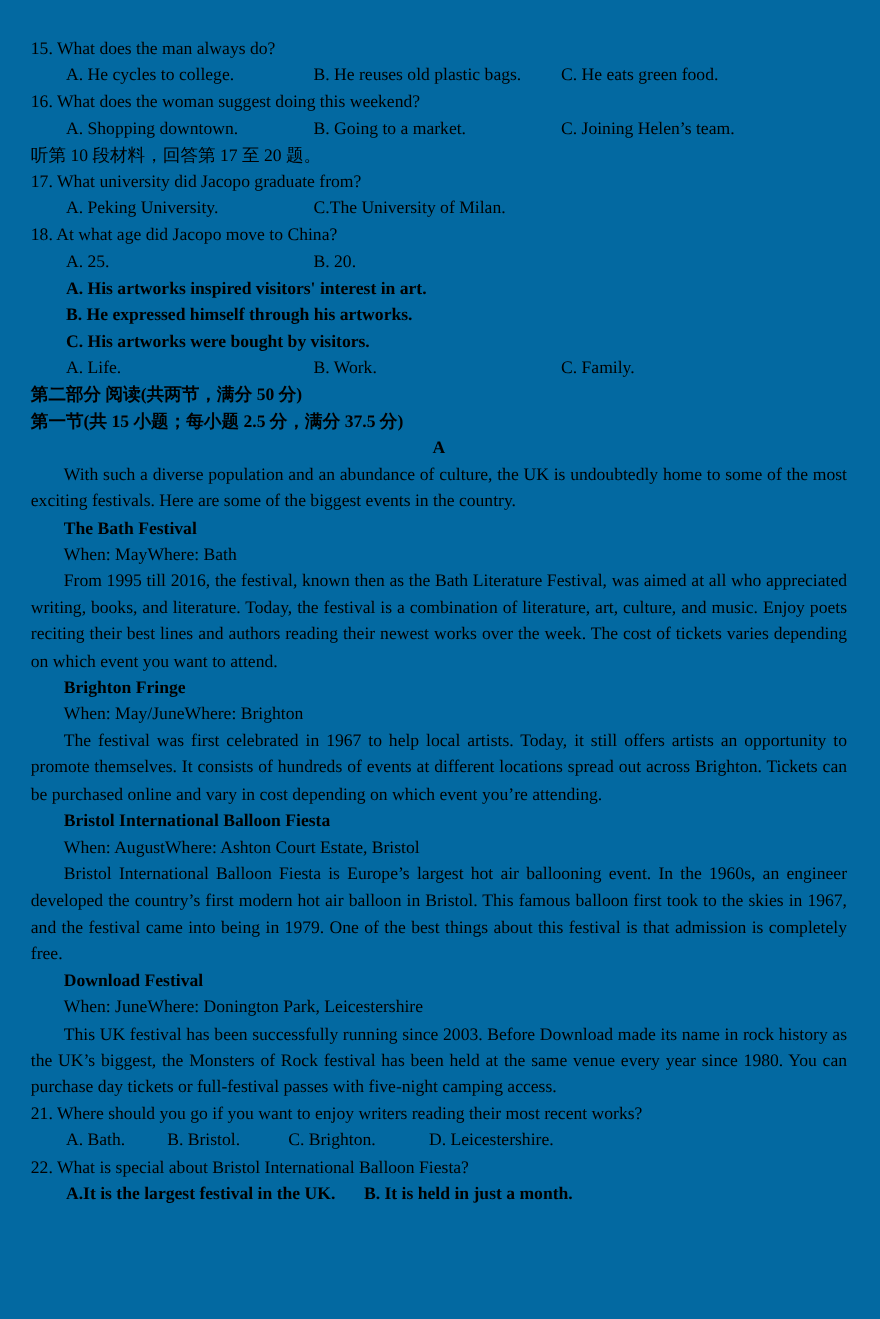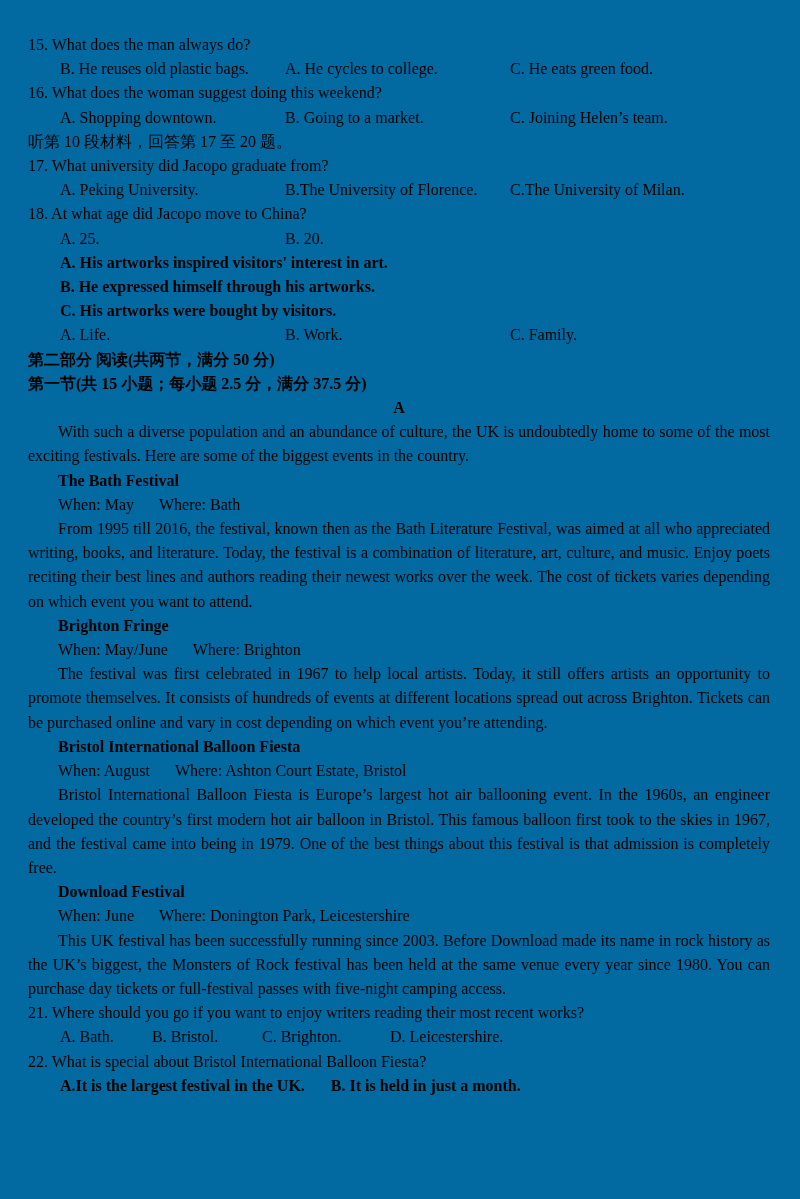--- a/index.html
+++ b/index.html
@@ -25,57 +25,56 @@
   .opts4 {
     display: grid;
     grid-template-columns: 92px 110px 128px auto;
     padding-left: 32px;
   }
   .opt-stack { padding-left: 32px; font-weight: bold; }
   .indent1 { padding-left: 30px; }
   .bold { font-weight: bold; }
   .center { text-align: center; font-weight: bold; }
   .para { text-align: justify; text-indent: 30px; }
-  .gap { margin-left: 25px; }
+  .gap { }
   .pairgap { margin-left: 26px; }
   .footer {
     position: absolute;
     left: 0; right: 0;
     bottom: 40px;
     text-align: center;
     font-size: 15px;
     font-weight: bold;
   }
   .footer .pg { margin-left: 30px; }
 </style>
 </head>
 <body>
 
 <div class="page">
 
   <div class="q">15. What does the man always do?</div>
   <div class="opts3">
+    <span>A. He cycles to college.</span>
     <span>B. He reuses old plastic bags.</span>
-    <span>A. He cycles to college.</span>
     <span>C. He eats green food.</span>
   </div>
 
   <div class="q">16. What does the woman suggest doing this weekend?</div>
   <div class="opts3">
     <span>A. Shopping downtown.</span>
     <span>B. Going to a market.</span>
     <span>C. Joining Helen’s team.</span>
   </div>
 
   <div class="q">听第 10 段材料，回答第 17 至 20 题。</div>
 
   <div class="q">17. What university did Jacopo graduate from?</div>
   <div class="opts3">
     <span>A. Peking University.</span>
-    <span>B.The University of Florence.</span>
     <span>C.The University of Milan.</span>
   </div>
 
   <div class="q">18. At what age did Jacopo move to China?</div>
   <div class="opts3">
     <span>A. 25.</span>
     <span>B. 20.</span>
   </div>
 
   <div class="opt-stack">

